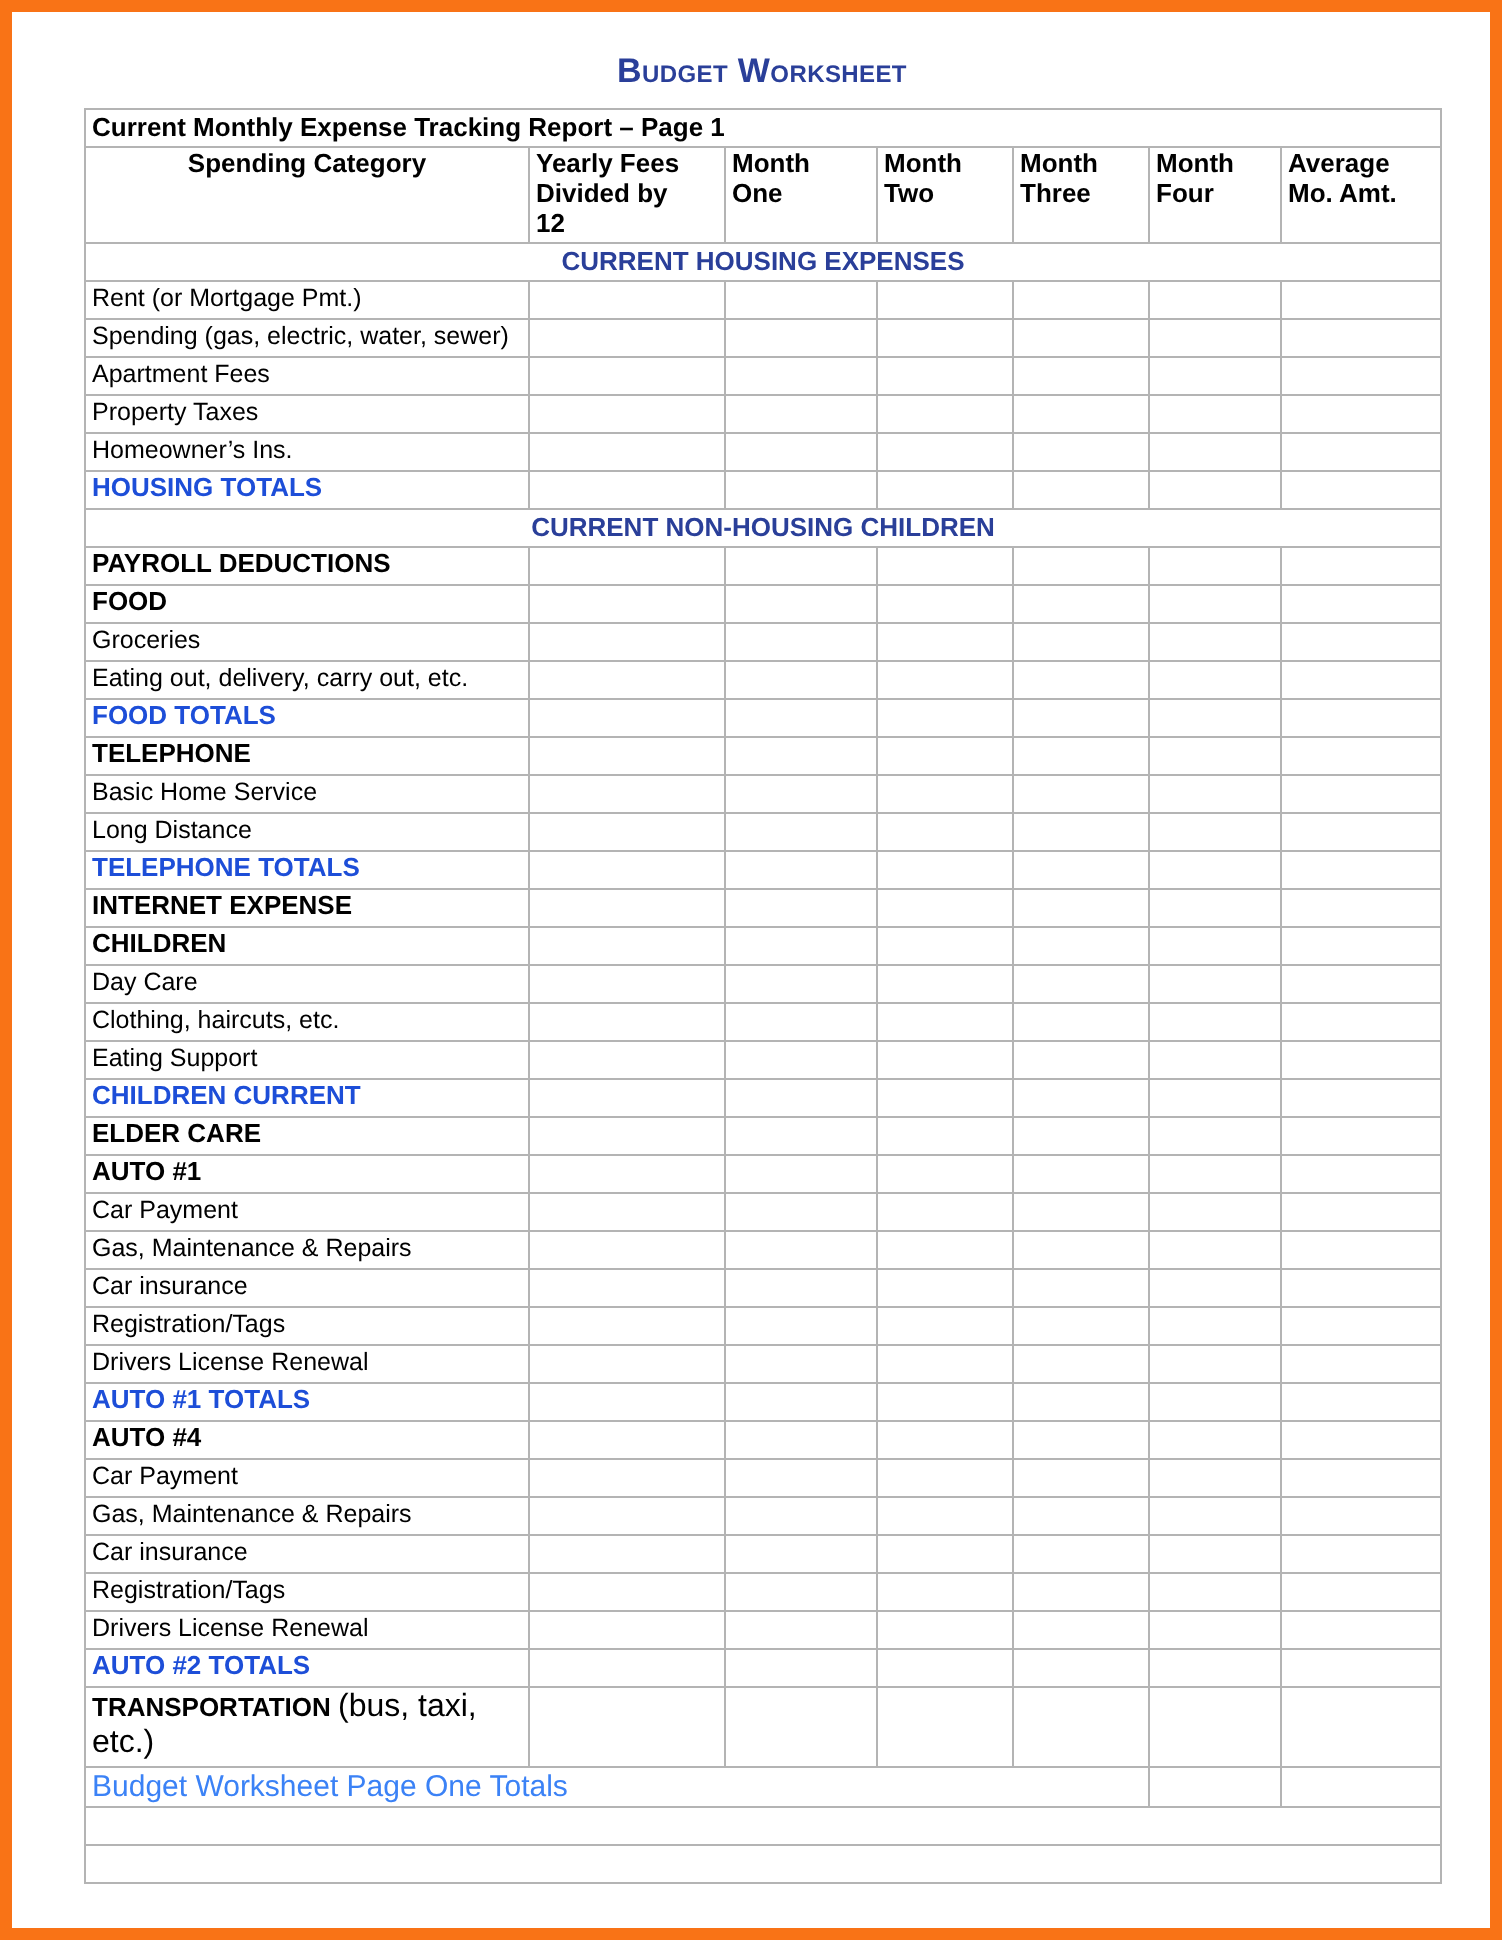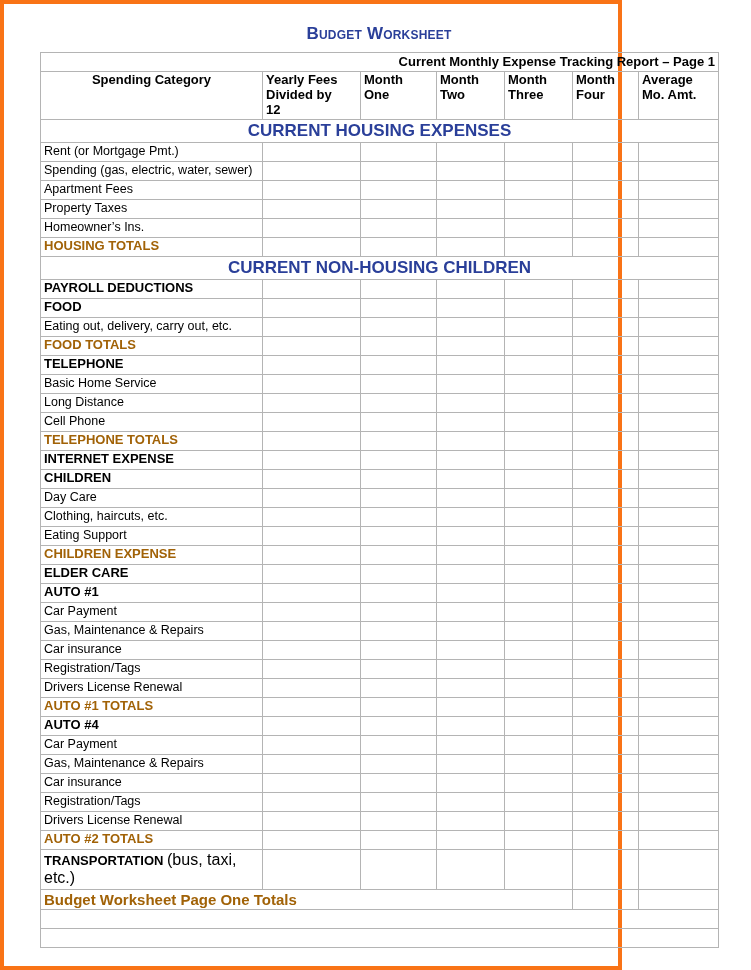--- a/index.html
+++ b/index.html
@@ -8,24 +8,24 @@
   }
   body {
     width: 751px;
     height: 970px;
     background: #ffffff;
     font-family: "Liberation Sans", sans-serif;
     overflow: hidden;
   }
   .page {
     position: relative;
-    width: 622px;
+    width: 751px;
     height: 970px;
     box-sizing: border-box;
-    border: 4px solid #f97316;
+    border: 6px solid #f97316;
     background: #ffffff;
   }
   .sheet {
     position: absolute;
     left: 36px;
     top: 10px;
     width: 678px;
   }
   .title {
     text-align: center;
@@ -52,65 +52,65 @@
   
   col.c0 { width: 222px; }
   col.c1 { width: 98px; }
   col.c2 { width: 76px; }
   col.c3 { width: 68px; }
   col.c4 { width: 68px; }
   col.c5 { width: 66px; }
   col.c6 { width: 80px; }
 
   .subtitle-row td {
-    text-align: right;
+    text-align: left;
     font-weight: bold;
     font-size: 13px;
     padding: 3px 0 4px 0;
   }
   .head-row td {
     text-align: left;
     font-weight: bold;
     font-size: 13px;
     vertical-align: middle;
     padding: 5px 2px 6px 2px;
     line-height: 1.15;
   }
   .head-row td.cat {
     text-align: center;
   }
   .section-banner td {
     text-align: center;
     font-weight: bold;
     color: #2a3f99;
-    font-size: 17px;
+    font-size: 13px;
     padding: 3px 0 4px 0;
   }
   .group-label {
     font-weight: bold;
     font-size: 13px;
     padding-left: 6px;
   }
   .item-label {
     padding-left: 18px;
     font-size: 12.5px;
   }
   .total-label {
     font-weight: bold;
-    color: #a16207;
+    color: #1d4ed8;
     font-size: 13px;
     padding-left: 6px;
     margin-left: 24px;
   }
   .tall td { height: 30px; }
   .wrap { white-space: normal; line-height: 1.15; }
   .small-note { font-weight: normal; font-size: 16px; }
   .grand-total td {
-    font-weight: bold;
-    color: #a16207;
+    font-weight: normal;
+    color: #3b82f6;
     font-size: 15px;
     padding: 7px 0 8px 8px;
     height: 24px;
   }
   .blank-row td { height: 18px; }
   .cell-empty { }
 </style>
 </head>
 <body>
 
@@ -211,20 +211,29 @@
           </tr>
           <tr class="table-row">
             <td class="group-label wrap">FOOD</td>
             <td class="cell-empty"></td>
             <td class="cell-empty"></td>
             <td class="cell-empty"></td>
             <td class="cell-empty"></td>
             <td class="cell-empty"></td>
             <td class="cell-empty"></td>
           </tr>
+          <tr class="table-row">
+            <td class="item-label wrap">Groceries</td>
+            <td class="cell-empty"></td>
+            <td class="cell-empty"></td>
+            <td class="cell-empty"></td>
+            <td class="cell-empty"></td>
+            <td class="cell-empty"></td>
+            <td class="cell-empty"></td>
+          </tr>
           <tr class="table-row tall">
             <td class="item-label wrap">Eating out, delivery, carry out, etc.</td>
             <td class="cell-empty"></td>
             <td class="cell-empty"></td>
             <td class="cell-empty"></td>
             <td class="cell-empty"></td>
             <td class="cell-empty"></td>
             <td class="cell-empty"></td>
           </tr>
           <tr class="table-row">
@@ -257,29 +266,20 @@
           <tr class="table-row">
             <td class="item-label wrap">Long Distance</td>
             <td class="cell-empty"></td>
             <td class="cell-empty"></td>
             <td class="cell-empty"></td>
             <td class="cell-empty"></td>
             <td class="cell-empty"></td>
             <td class="cell-empty"></td>
           </tr>
           <tr class="table-row">
-            <td class="item-label wrap">Cell Phone</td>
-            <td class="cell-empty"></td>
-            <td class="cell-empty"></td>
-            <td class="cell-empty"></td>
-            <td class="cell-empty"></td>
-            <td class="cell-empty"></td>
-            <td class="cell-empty"></td>
-          </tr>
-          <tr class="table-row">
             <td class="total-label wrap">TELEPHONE TOTALS</td>
             <td class="cell-empty"></td>
             <td class="cell-empty"></td>
             <td class="cell-empty"></td>
             <td class="cell-empty"></td>
             <td class="cell-empty"></td>
             <td class="cell-empty"></td>
           </tr>
           <tr class="table-row">
             <td class="group-label wrap">INTERNET EXPENSE</td>
@@ -320,21 +320,21 @@
           <tr class="table-row">
             <td class="item-label wrap">Eating Support</td>
             <td class="cell-empty"></td>
             <td class="cell-empty"></td>
             <td class="cell-empty"></td>
             <td class="cell-empty"></td>
             <td class="cell-empty"></td>
             <td class="cell-empty"></td>
           </tr>
           <tr class="table-row">
-            <td class="total-label wrap">CHILDREN EXPENSE</td>
+            <td class="total-label wrap">CHILDREN CURRENT</td>
             <td class="cell-empty"></td>
             <td class="cell-empty"></td>
             <td class="cell-empty"></td>
             <td class="cell-empty"></td>
             <td class="cell-empty"></td>
             <td class="cell-empty"></td>
           </tr>
           <tr class="table-row">
             <td class="group-label wrap">ELDER CARE</td>
             <td class="cell-empty"></td>

